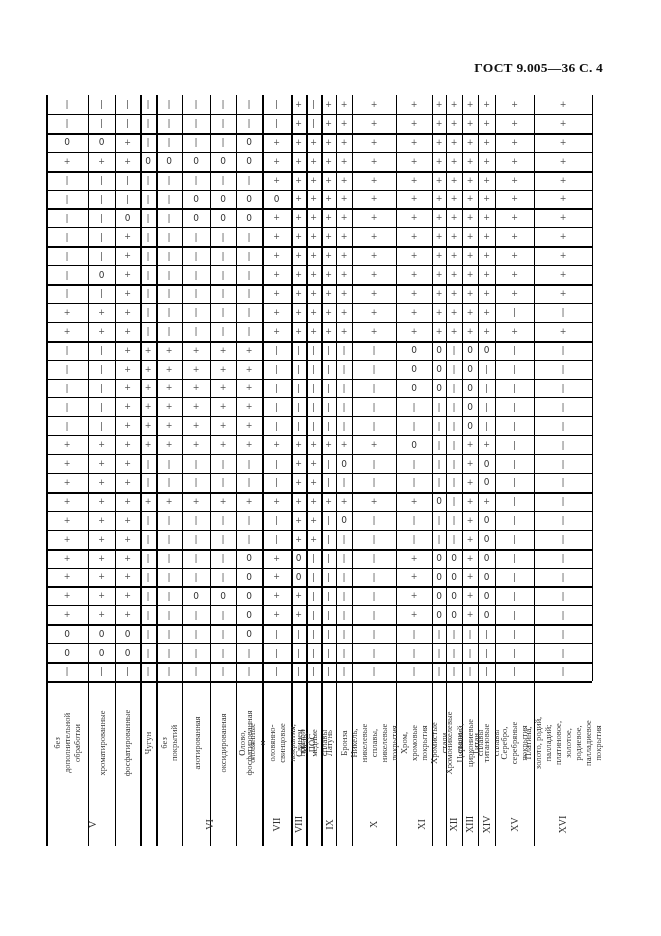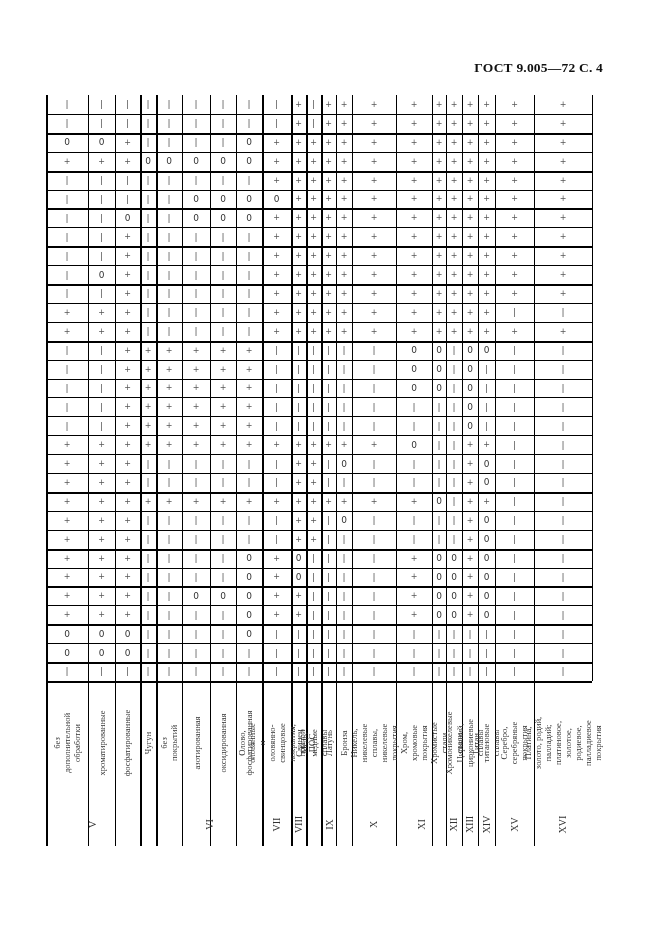--- a/index.html
+++ b/index.html
@@ -16,21 +16,21 @@
   .sym-dash { font-size: 9px; }
   .sym-zero { font-size: 9px; color: #333; }
   .hdr { position: absolute; display: flex; align-items: center; justify-content: center; }
   .hdr .rot { transform: rotate(-90deg); white-space: pre-line; text-align: center;
               font-size: 8.6px; line-height: 10px; color: #333; }
   .hdr .roman { transform: rotate(-90deg); font-size: 10px; color: #333; }
 </style>
 </head>
 <body>
 
-<div class="page-header">ГОСТ 9.005—72 С. 4</div>
+<div class="page-header">ГОСТ 9.005—36 С. 4</div>
 
 <div class="grid" id="grid">
     <div class="vline" style="left: 0px; top: 0px; width: 2px; height: 750.9px;"></div>
     <div class="vline" style="left: 42px; top: 0px; width: 1px; height: 750.9px;"></div>
     <div class="vline" style="left: 69px; top: 0px; width: 1px; height: 750.9px;"></div>
     <div class="vline" style="left: 94px; top: 0px; width: 2px; height: 750.9px;"></div>
     <div class="vline" style="left: 110px; top: 0px; width: 2px; height: 750.9px;"></div>
     <div class="vline" style="left: 136px; top: 0px; width: 1px; height: 750.9px;"></div>
     <div class="vline" style="left: 164px; top: 0px; width: 1px; height: 750.9px;"></div>
     <div class="vline" style="left: 190px; top: 0px; width: 1px; height: 750.9px;"></div>

